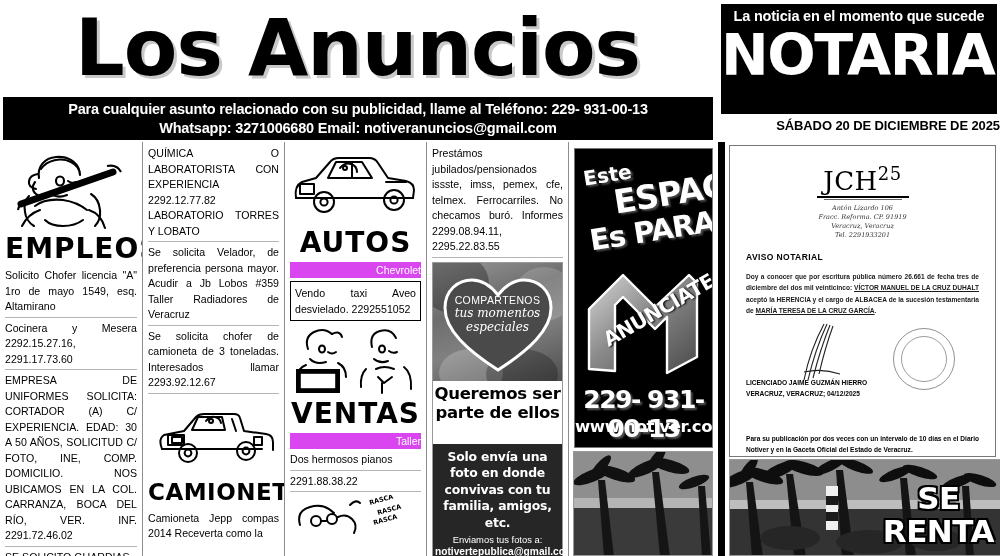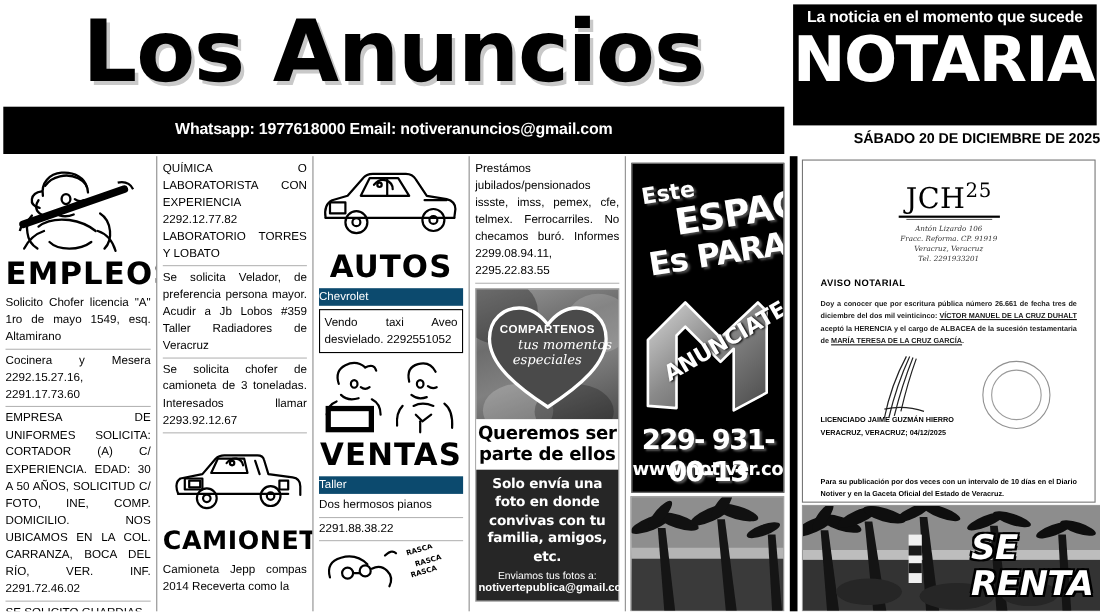--- a/index.html
+++ b/index.html
@@ -62,42 +62,42 @@
   
   .sect { margin:2px 0 4px 0; }
   .sect-art { width:100%; height:86px; position:relative; }
   .sect-word {
     font-family:"DejaVu Sans", sans-serif; font-weight:bold;
     font-size:28px; line-height:30px; text-align:center; letter-spacing:1px;
   }
   .sect-word.small{ font-size:23px; letter-spacing:0.5px; }
 
   
-  .subbar { background:#0c4a6e; color:#fff; text-align:left; font-size:10.5px;
+  .subbar { background:#d946ef; color:#fff; text-align:right; font-size:10.5px;
             line-height:16px; height:16px; margin:4px 0 3px 0; }
   .boxed { border:1px solid #000; padding:3px 4px; font-size:10.6px;
            line-height:16px; text-align:justify; margin-bottom:4px;}
 
   
   .compart { border:1px solid #999; margin-top:4px; }
   .compart-photo {
     position:relative; height:118px; overflow:hidden;
     background:linear-gradient(160deg,#9a9a9a 0%,#6d6d6d 35%,#808080 60%,#4e4e4e 100%);
   }
   .compart-photo .blob{ position:absolute; border-radius:50%; background:rgba(0,0,0,.30); }
   .heart {
     position:absolute; left:50%; top:50%; transform:translate(-50%,-50%);
     width:118px; height:104px;
   }
   .heart .ht { position:absolute; width:100%; height:100%; }
   .heart-txt { position:absolute; left:0; top:24px; width:100%; text-align:center; color:#fff; }
-  .heart-txt .l1{ font-size:10.5px; font-weight:bold; letter-spacing:0.4px; }
-  .heart-txt .l2{ font-family:"DejaVu Serif", serif; font-style:italic; font-size:12px; line-height:14px;text-align:right;}
+  .heart-txt .l1{ font-size:10.5px; font-weight:normal; letter-spacing:0.4px; }
+  .heart-txt .l2{ font-family:"DejaVu Serif", serif; font-style:italic; font-size:12px; line-height:14px;}
   .heart-txt .l3{ font-family:"DejaVu Serif", serif; font-style:italic; font-size:12px; line-height:14px;}
-  .compart-white { background:#fff; text-align:center; padding:3px 0 5px; }
+  .compart-white { background:#fff; text-align:center; padding:3px 0 22px; }
   .compart-white div{ font-family:"DejaVu Sans", sans-serif; font-weight:bold;
                       font-size:16.5px; line-height:19px; letter-spacing:-0.3px; }
   .compart-black { background:#262626; color:#fff; text-align:center; padding:5px 2px 5px; }
   .compart-black .big{ font-family:"DejaVu Sans", sans-serif; font-weight:bold;
                        font-size:12.4px; line-height:16.5px; letter-spacing:-0.2px; }
   .compart-black .sm1{ font-size:9.4px; line-height:12px; margin-top:3px; }
   .compart-black .sm2{ font-size:10.2px; font-weight:bold; line-height:12px; }
 
   
   .espacio { border:1px solid #777; background:#000; height:300px; position:relative;
@@ -128,25 +128,24 @@
     font-family:"DejaVu Sans", sans-serif; font-weight:bold; font-size:16.5px;
     letter-spacing:-0.4px;
   }
 
   
   .palm-photo {
     position:absolute; overflow:hidden;
     background:linear-gradient(180deg,#8e8e8e 0%,#777 28%,#9c9c9c 46%,#555 70%,#2c2c2c 100%);
   }
   .serenta {
-    position:absolute; right:8px; top:22px; 
+    position:absolute; right:8px; top:22px; text-align:center;
     font-family:"DejaVu Sans", sans-serif; font-weight:bold; color:#fff;
     font-size:31px; line-height:33px; letter-spacing:-0.5px;
     text-shadow:2px 2px 0 #000, -2px -2px 0 #000, 2px -2px 0 #000, -2px 2px 0 #000;
-    font-style:italic;
   }
 
   
   .notarial { border:1px solid #777; margin:3px 4px 0 4px; height:312px;
               background:#fff; padding:14px 16px; position:relative; }
   .jch { text-align:center; font-family:"DejaVu Serif", serif; font-size:26px;
          line-height:28px; letter-spacing:0.5px; }
   .jch sup{ font-size:18px; }
   .jch-rule{ width:92px; height:2px; background:#000; margin:1px auto 0; }
   .jch-rule2{ width:78px; height:1px; background:#666; margin:1px auto 4px; }
@@ -165,21 +164,22 @@
 </style>
 </head>
 <body>
 
 <div class="page">
 
   <div class="masthead">
     <div class="mh-left">
       <div class="logo-los-anuncios">Los Anuncios</div>
       <div class="contact-bar">
-        <div>Whatsapp: 1977618000 Email: notiveranuncios@gmail.com</div>
+        <div>Para cualquier asunto relacionado con su publicidad, llame al  Teléfono: 229- 931-00-13</div>
+        <div>Whatsapp: 3271006680 Email: notiveranuncios@gmail.com</div>
       </div>
     </div>
     <div class="mh-right">
       <div class="notiver-box">
         <div class="notiver-tag">La noticia en el momento que sucede</div>
         <div class="notiver-word">NOTARIAL</div>
       </div>
       <div class="notiver-date">SÁBADO 20 DE DICIEMBRE DE 2025</div>
     </div>
   </div>

